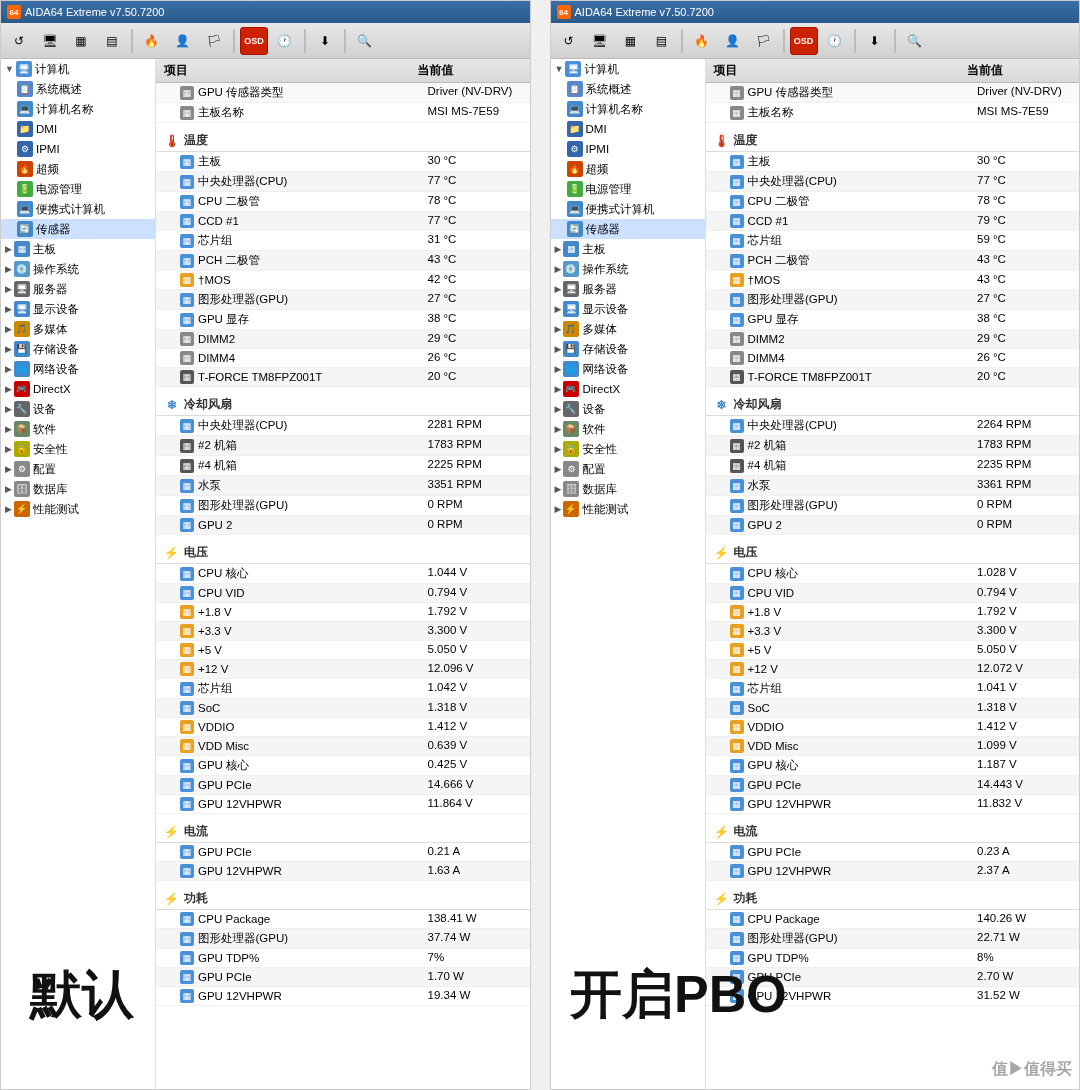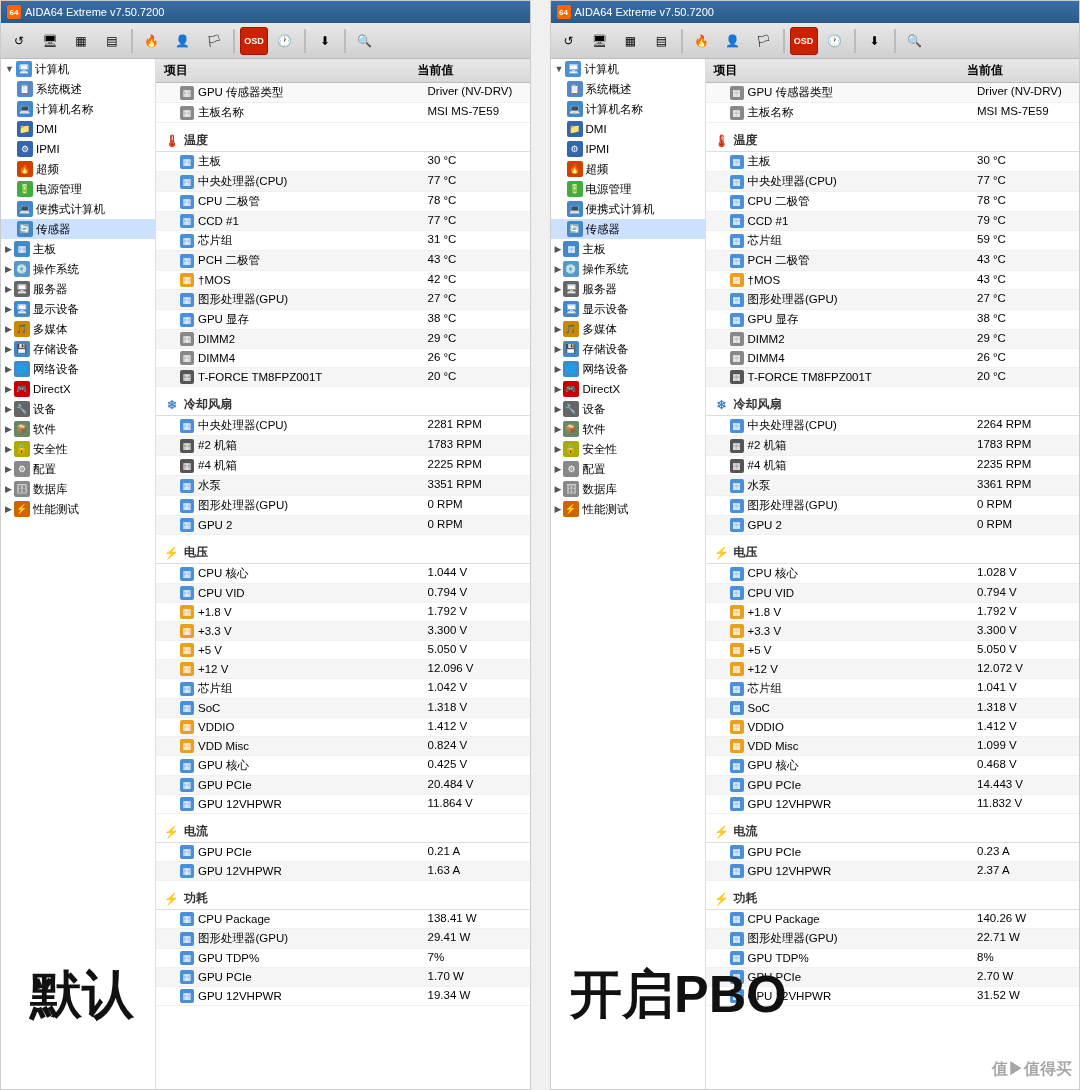--- a/index.html
+++ b/index.html
@@ -523,35 +523,35 @@
               <span class="item-icon" style="background: rgb(232, 160, 32); color: white;">▦</span>
               <span>VDDIO</span>
             </div>
             <div class="data-row-value">1.412 V</div>
           </div>
           <div class="data-row" style="background: rgb(245, 245, 245);">
             <div class="data-row-name">
               <span class="item-icon" style="background: rgb(232, 160, 32); color: white;">▦</span>
               <span>VDD Misc</span>
             </div>
-            <div class="data-row-value">0.824 V</div>
+            <div class="data-row-value">0.639 V</div>
           </div>
           <div class="data-row" style="background: rgb(255, 255, 255);">
             <div class="data-row-name">
               <span class="item-icon" style="background: rgb(74, 144, 217); color: white;">▦</span>
               <span>GPU 核心</span>
             </div>
             <div class="data-row-value">0.425 V</div>
           </div>
           <div class="data-row" style="background: rgb(245, 245, 245);">
             <div class="data-row-name">
               <span class="item-icon" style="background: rgb(74, 144, 217); color: white;">▦</span>
               <span>GPU PCIe</span>
             </div>
-            <div class="data-row-value">20.484 V</div>
+            <div class="data-row-value">14.666 V</div>
           </div>
           <div class="data-row" style="background: rgb(255, 255, 255);">
             <div class="data-row-name">
               <span class="item-icon" style="background: rgb(74, 144, 217); color: white;">▦</span>
               <span>GPU 12VHPWR</span>
             </div>
             <div class="data-row-value">11.864 V</div>
           </div>
           <div class="section-header">
             <span class="section-icon" style="color: rgb(232, 160, 32);">⚡</span>
@@ -580,21 +580,21 @@
               <span class="item-icon" style="background: rgb(74, 144, 217); color: white;">▦</span>
               <span>CPU Package</span>
             </div>
             <div class="data-row-value">138.41 W</div>
           </div>
           <div class="data-row" style="background: rgb(245, 245, 245);">
             <div class="data-row-name">
               <span class="item-icon" style="background: rgb(74, 144, 217); color: white;">▦</span>
               <span>图形处理器(GPU)</span>
             </div>
-            <div class="data-row-value">29.41 W</div>
+            <div class="data-row-value">37.74 W</div>
           </div>
           <div class="data-row" style="background: rgb(255, 255, 255);">
             <div class="data-row-name">
               <span class="item-icon" style="background: rgb(74, 144, 217); color: white;">▦</span>
               <span>GPU TDP%</span>
             </div>
             <div class="data-row-value">7%</div>
           </div>
           <div class="data-row" style="background: rgb(245, 245, 245);">
             <div class="data-row-name">
@@ -978,21 +978,21 @@
               <span class="item-icon" style="background: rgb(232, 160, 32); color: white;">▦</span>
               <span>VDD Misc</span>
             </div>
             <div class="data-row-value">1.099 V</div>
           </div>
           <div class="data-row" style="background: rgb(255, 255, 255);">
             <div class="data-row-name">
               <span class="item-icon" style="background: rgb(74, 144, 217); color: white;">▦</span>
               <span>GPU 核心</span>
             </div>
-            <div class="data-row-value">0.468 V</div>
+            <div class="data-row-value">1.187 V</div>
           </div>
           <div class="data-row" style="background: rgb(245, 245, 245);">
             <div class="data-row-name">
               <span class="item-icon" style="background: rgb(74, 144, 217); color: white;">▦</span>
               <span>GPU PCIe</span>
             </div>
             <div class="data-row-value">14.443 V</div>
           </div>
           <div class="data-row" style="background: rgb(255, 255, 255);">
             <div class="data-row-name">

